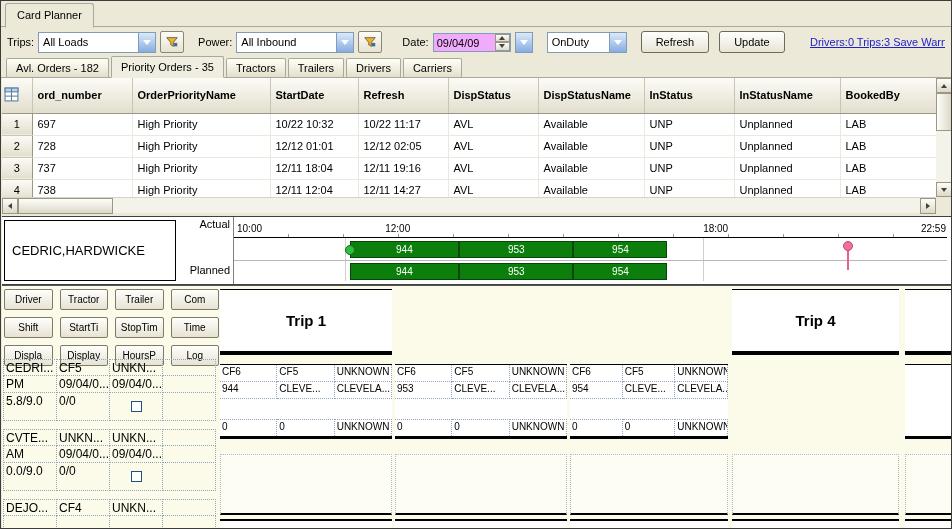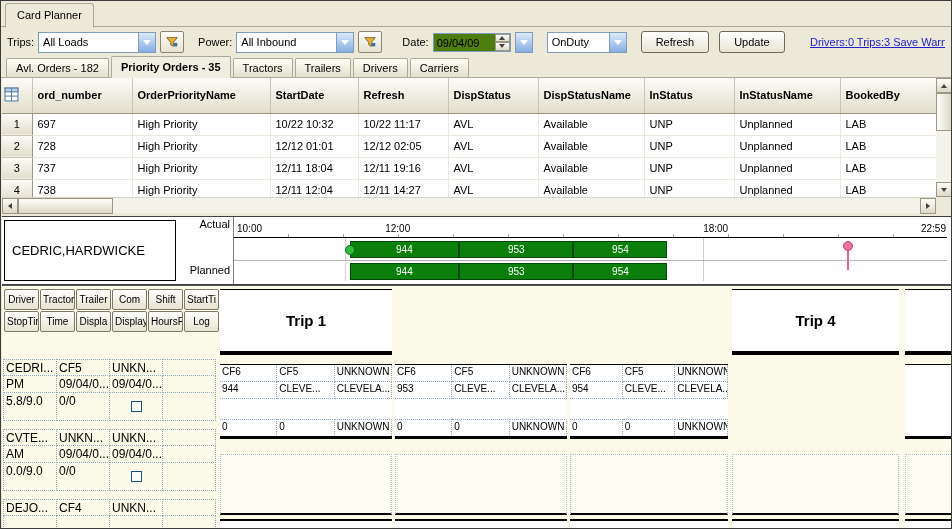--- a/index.html
+++ b/index.html
@@ -21,21 +21,21 @@
              align-items:center; padding:0 6px; gap:4px; }
   .tb-label { white-space:nowrap; }
   .ml6{margin-left:6px;} .ml10{margin-left:10px;} .ml16{margin-left:16px;}
   .combo { display:flex; height:21px; background:#fff; border:1px solid #7F9DB9; align-items:stretch; }
   .combo-text { flex:1; padding:3px 4px 8px 4px; overflow:hidden; white-space:nowrap; }
   .combo-btn { width:17px; display:flex; align-items:center; justify-content:center;
                background:linear-gradient(#DCE9F7,#B0CCEF 50%,#86ACE0); border-left:1px solid #7F9DB9; }
   .w118{width:118px;} .w80{width:80px;}
   .tool-icon-btn { width:24px; height:22px; background:linear-gradient(#FDFDFB,#E6E2D2);
                    border:1px solid #8A8673; border-radius:2px; display:flex; align-items:center; justify-content:center; }
-  .datebox { width:78px; height:19px; background:#4d7c0f; border:1px solid #7F9DB9; display:flex; align-items:stretch; }
+  .datebox { width:78px; height:19px; background:#f0abfc; border:1px solid #7F9DB9; display:flex; align-items:stretch; }
   .date-text { flex:1; padding:3px 3px 0 3px; white-space:nowrap; overflow:hidden; }
   .spin { display:flex; flex-direction:column; width:15px; }
   .spin button { flex:1; background:linear-gradient(#FDFDFB,#E0DCCB); border:1px solid #9B9784;
                  display:flex; align-items:center; justify-content:center; padding:0; }
   .drop-btn { width:18px; height:21px; background:linear-gradient(#DCE9F7,#B0CCEF 50%,#86ACE0);
               border:1px solid #7F9DB9; display:flex; align-items:center; justify-content:center; }
   .xp-btn { height:22px; padding:0 14px; background:linear-gradient(#FFFFFE,#E8E5D5);
             border:1px solid #6E6A5B; border-radius:3px; font-size:11px; }
   .status-link { margin-left:auto; color:#2121CC; text-decoration:underline; white-space:nowrap;
                  overflow:hidden; max-width:135px; }
@@ -48,21 +48,21 @@
   .tri.right { border-top:3px solid transparent; border-bottom:3px solid transparent; border-left:4px solid #44423a; }
   .tri.wdown { border-left:4px solid transparent; border-right:4px solid transparent; border-top:5px solid #fff; }
 
   
   .tabstrip { position:absolute; top:55px; left:0; width:100%; height:22px; display:flex;
               align-items:flex-end; padding-left:5px; border-bottom:1px solid #ACA899; z-index:2; }
   .tab { height:19px; line-height:18px; padding:0 9px; margin-right:2px;
          background:linear-gradient(#FFFFF4,#E3DFCE); border:1px solid #ACA899; border-bottom:none;
          border-radius:2px 2px 0 0; white-space:nowrap; }
   .tab.active { height:22px; line-height:21px; margin-bottom:-1px; background:#F0EEE1;
-                font-weight:bold; border-bottom:1px solid #F0EEE1; }
+                font-weight:normal; border-bottom:1px solid #F0EEE1; }
 
   
   .grid-area { position:absolute; top:77px; left:1px; width:950px; height:135px; background:#fff; }
   .grid-clip { position:absolute; top:0; left:0; width:934px; height:119px; overflow:hidden; }
   table.grid { border-collapse:collapse; table-layout:fixed; width:934px; }
   .grid th { height:35px; background:linear-gradient(#FCFBF6,#E2DECD); border-right:1px solid #C9C5B3;
              border-bottom:1px solid #9C9884; font-weight:bold; text-align:left; padding:0 5px;
              font-size:11px; white-space:nowrap; overflow:hidden; }
   .grid th.corner { padding:1px 2px; }
   .grid td { height:22px; border-right:1px solid #EBE9DD; border-bottom:1px solid #EBE9DD; padding:0 5px;
@@ -106,21 +106,21 @@
   .start-dot { position:absolute; left:calc(16.2% - 5px); top:5px; width:10px; height:10px;
                border-radius:50%; background:#2FBE41; border:1px solid #0F6E1E; }
   .pin { position:absolute; left:86%; top:26px; width:2px; height:27px; background:#E2638E; }
   .pin-head { position:absolute; left:-4px; top:-2px; width:10px; height:10px; border-radius:50%;
               background:#F0709B; border:1px solid #C2486F; }
 
   
   .cards { position:absolute; top:284px; left:1px; width:950px; height:243px; background:#FCFBEA;
            border-top:1px solid #555; overflow:hidden; }
   .btn-grid { position:absolute; left:2px; top:3px; width:215px; display:grid;
-              grid-template-columns:repeat(6,1fr); gap:1px; }
+              grid-template-columns:repeat(4,1fr); gap:7px; }
   .cbtn { height:21px; background:linear-gradient(#FEFEFC,#E7E3D3); border:1px solid #7E7A68;
           border-radius:2px; font-size:10px; overflow:hidden; white-space:nowrap; padding:0 2px; }
 
   .driver-card { position:absolute; left:2px; width:216px; }
   .dcard1{top:73px;} .dcard2{top:143px;} .dcard3{top:213px;}
   .dc-row { display:flex; height:17px; }
   .dc-row.tall { height:28px; }
   .dc-row:not(:first-child) .dc-cell { margin-top:-1px; }
   .dc-cell { width:54px; border:1px dotted #8FA6BF; margin-left:-1px; padding:1px 2px;
              font-size:12px; white-space:nowrap; overflow:hidden; }

